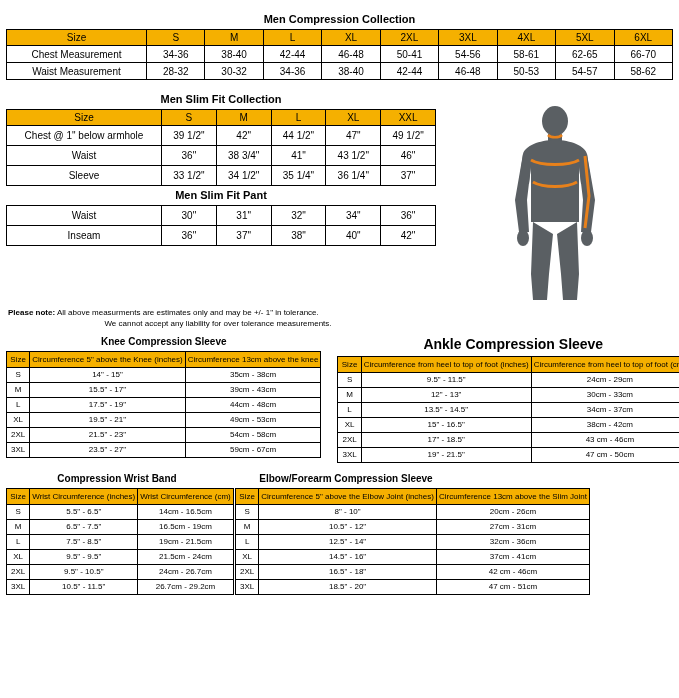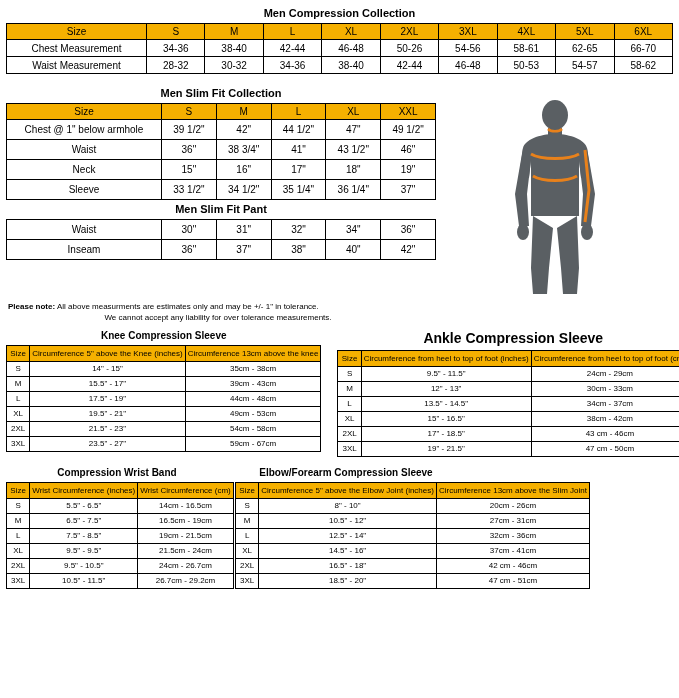--- a/index.html
+++ b/index.html
@@ -7,21 +7,21 @@
     margin: 0;
     width: 679px;
     height: 698px;
     background: #ffffff;
     font-family: "Liberation Sans", sans-serif;
     font-size: 9px;
     color: #000000;
     position: relative;
     overflow: hidden;
   }
-  .page { position: relative; width: 679px; height: 698px; padding: 4px 6px; }
+  .page { position: relative; width: 679px; height: 698px; padding: 10px 6px; }
 
   table { border-collapse: collapse; }
   .tbl { border: 1px solid #000; }
   .tbl td, .tbl th {
     border: 1px solid #000;
     padding: 2px 4px;
     text-align: center;
     vertical-align: middle;
     font-weight: normal;
     white-space: nowrap;
@@ -95,21 +95,21 @@
       <th class="hdr">4XL</th>
       <th class="hdr">5XL</th>
       <th class="hdr">6XL</th>
     </tr>
     <tr>
       <td class="lbl">Chest Measurement</td>
       <td>34-36</td>
       <td>38-40</td>
       <td>42-44</td>
       <td>46-48</td>
-      <td>50-26</td>
+      <td>50-41</td>
       <td>54-56</td>
       <td>58-61</td>
       <td>62-65</td>
       <td>66-70</td>
     </tr>
     <tr>
       <td class="lbl">Waist Measurement</td>
       <td>28-32</td>
       <td>30-32</td>
       <td>34-36</td>
@@ -148,28 +148,20 @@
         </tr>
         <tr>
           <td class="lbl">Waist</td>
           <td>36"</td>
           <td>38 3/4"</td>
           <td>41"</td>
           <td>43 1/2"</td>
           <td>46"</td>
         </tr>
         <tr>
-          <td class="lbl">Neck</td>
-          <td>15"</td>
-          <td>16"</td>
-          <td>17"</td>
-          <td>18"</td>
-          <td>19"</td>
-        </tr>
-        <tr>
           <td class="lbl">Sleeve</td>
           <td>33 1/2"</td>
           <td>34 1/2"</td>
           <td>35 1/4"</td>
           <td>36 1/4"</td>
           <td>37"</td>
         </tr>
       </tbody>
         </table>
 

